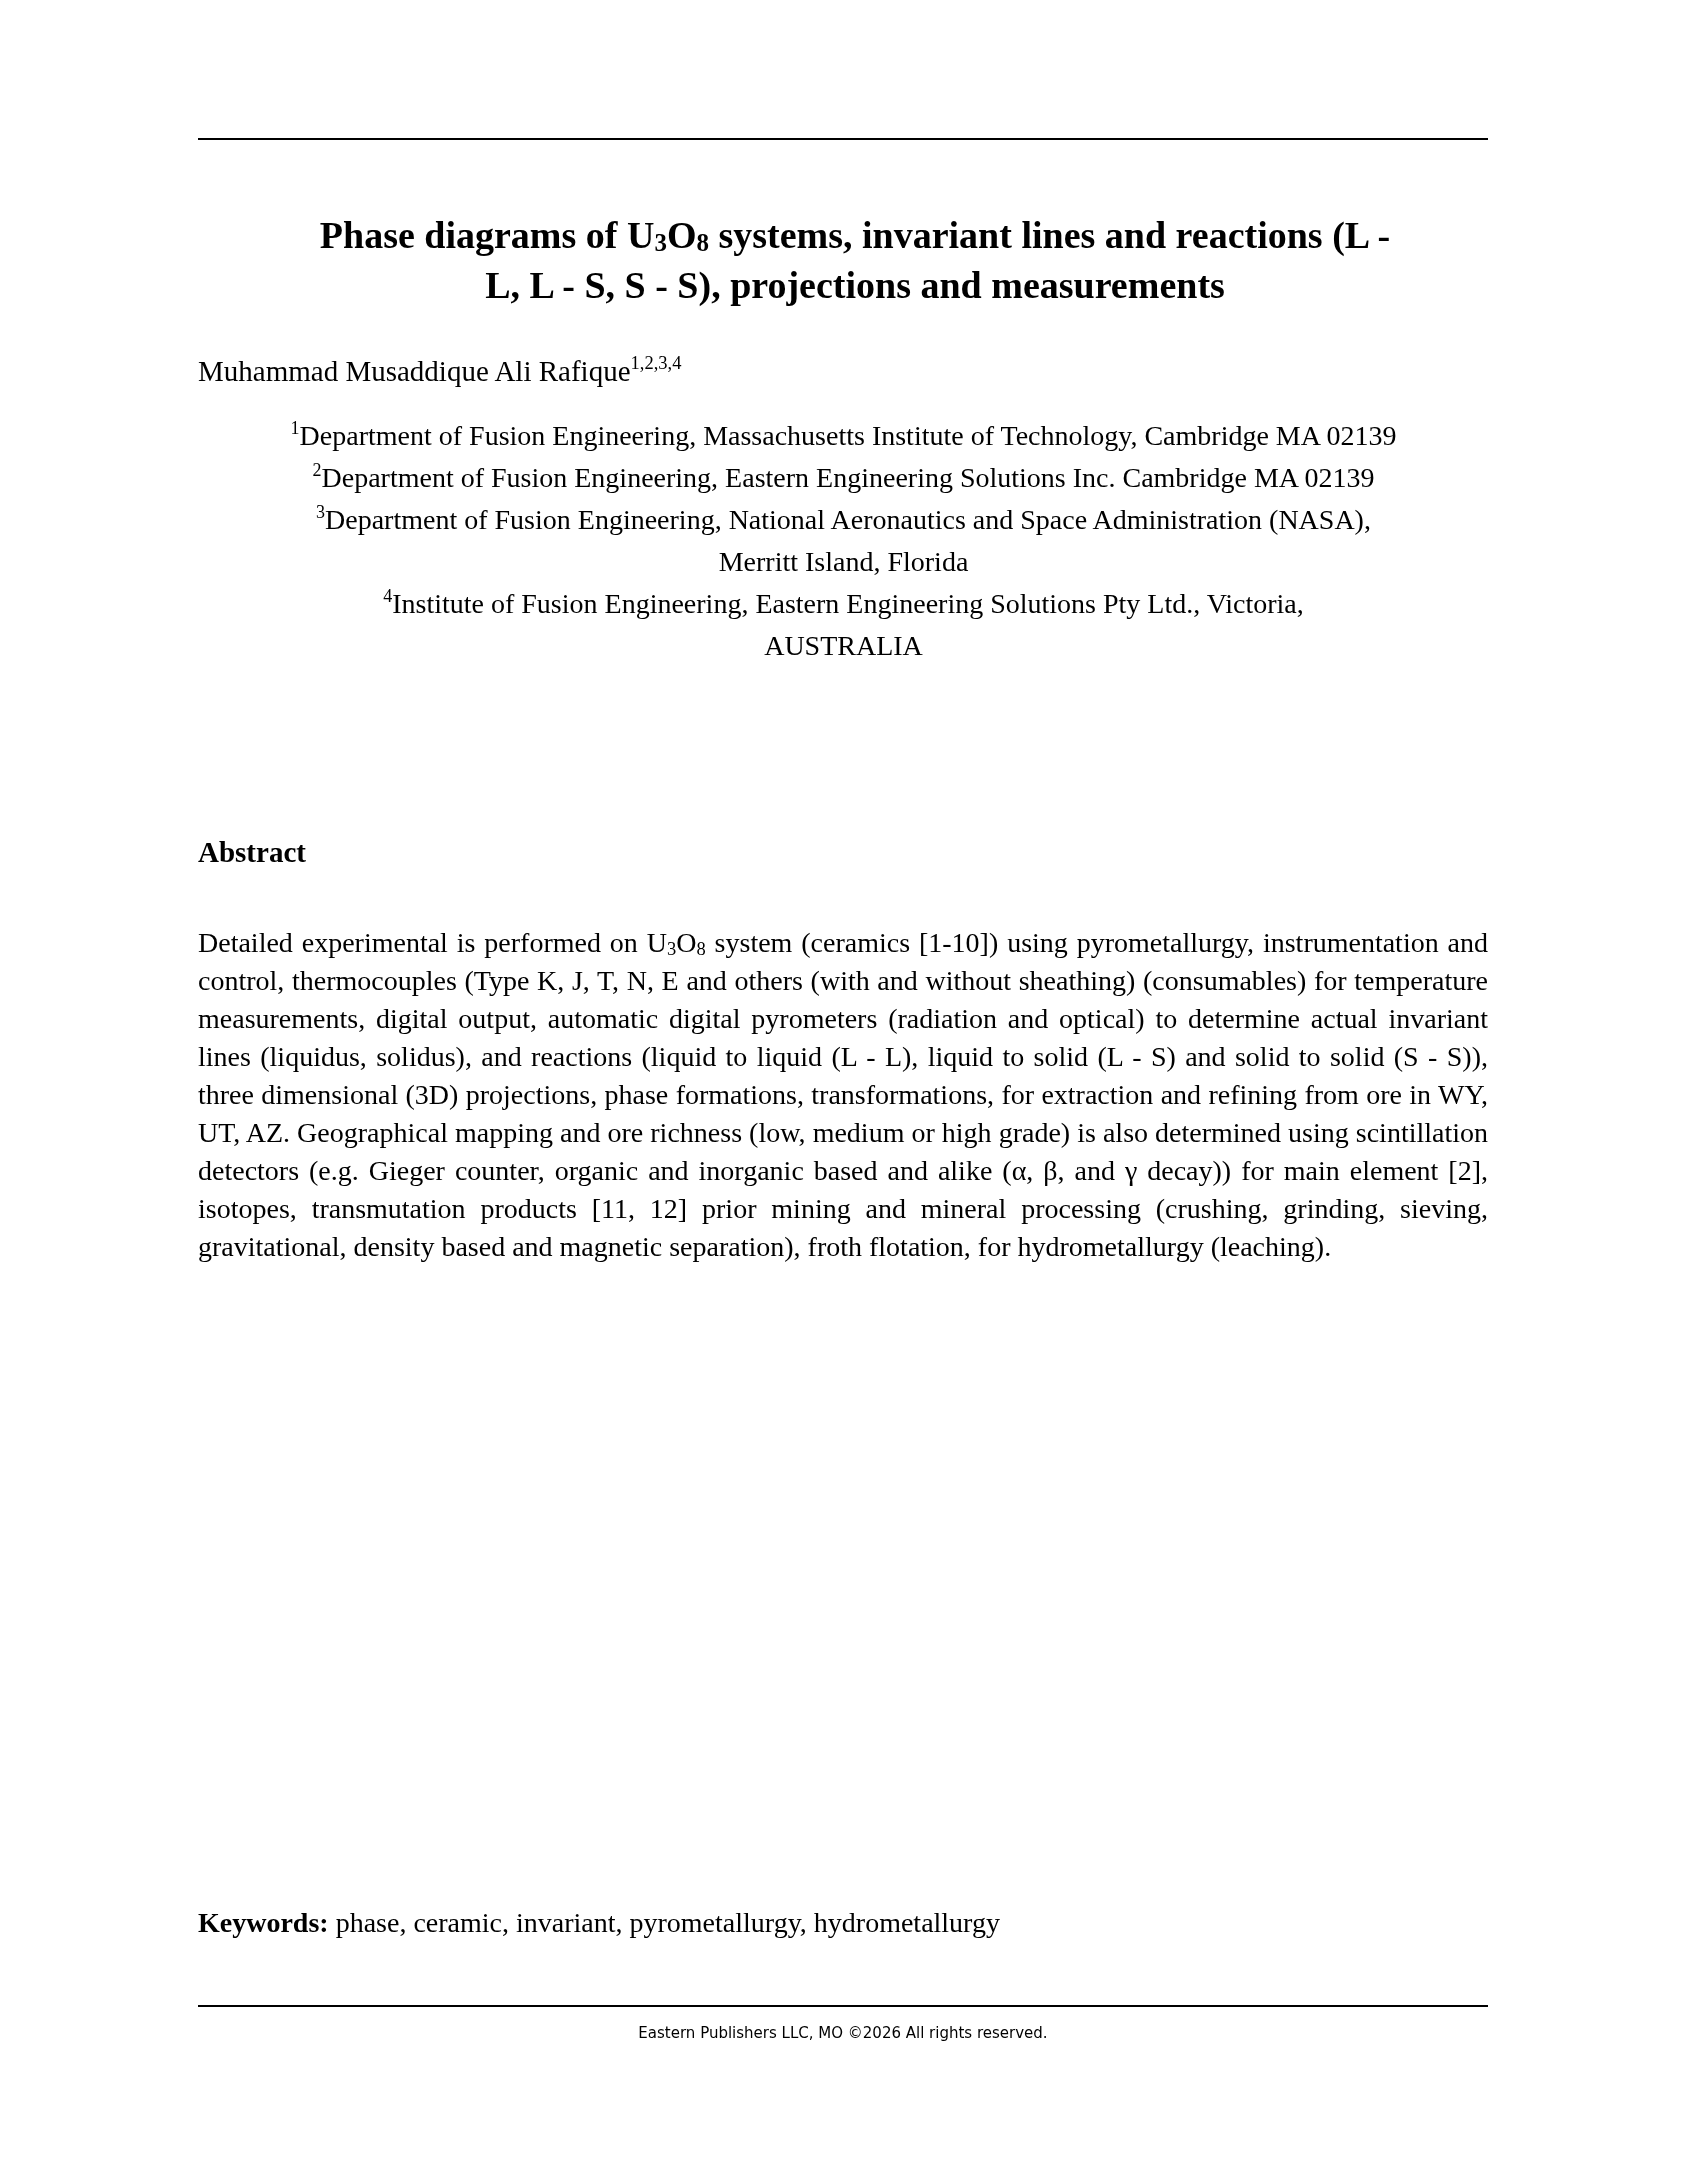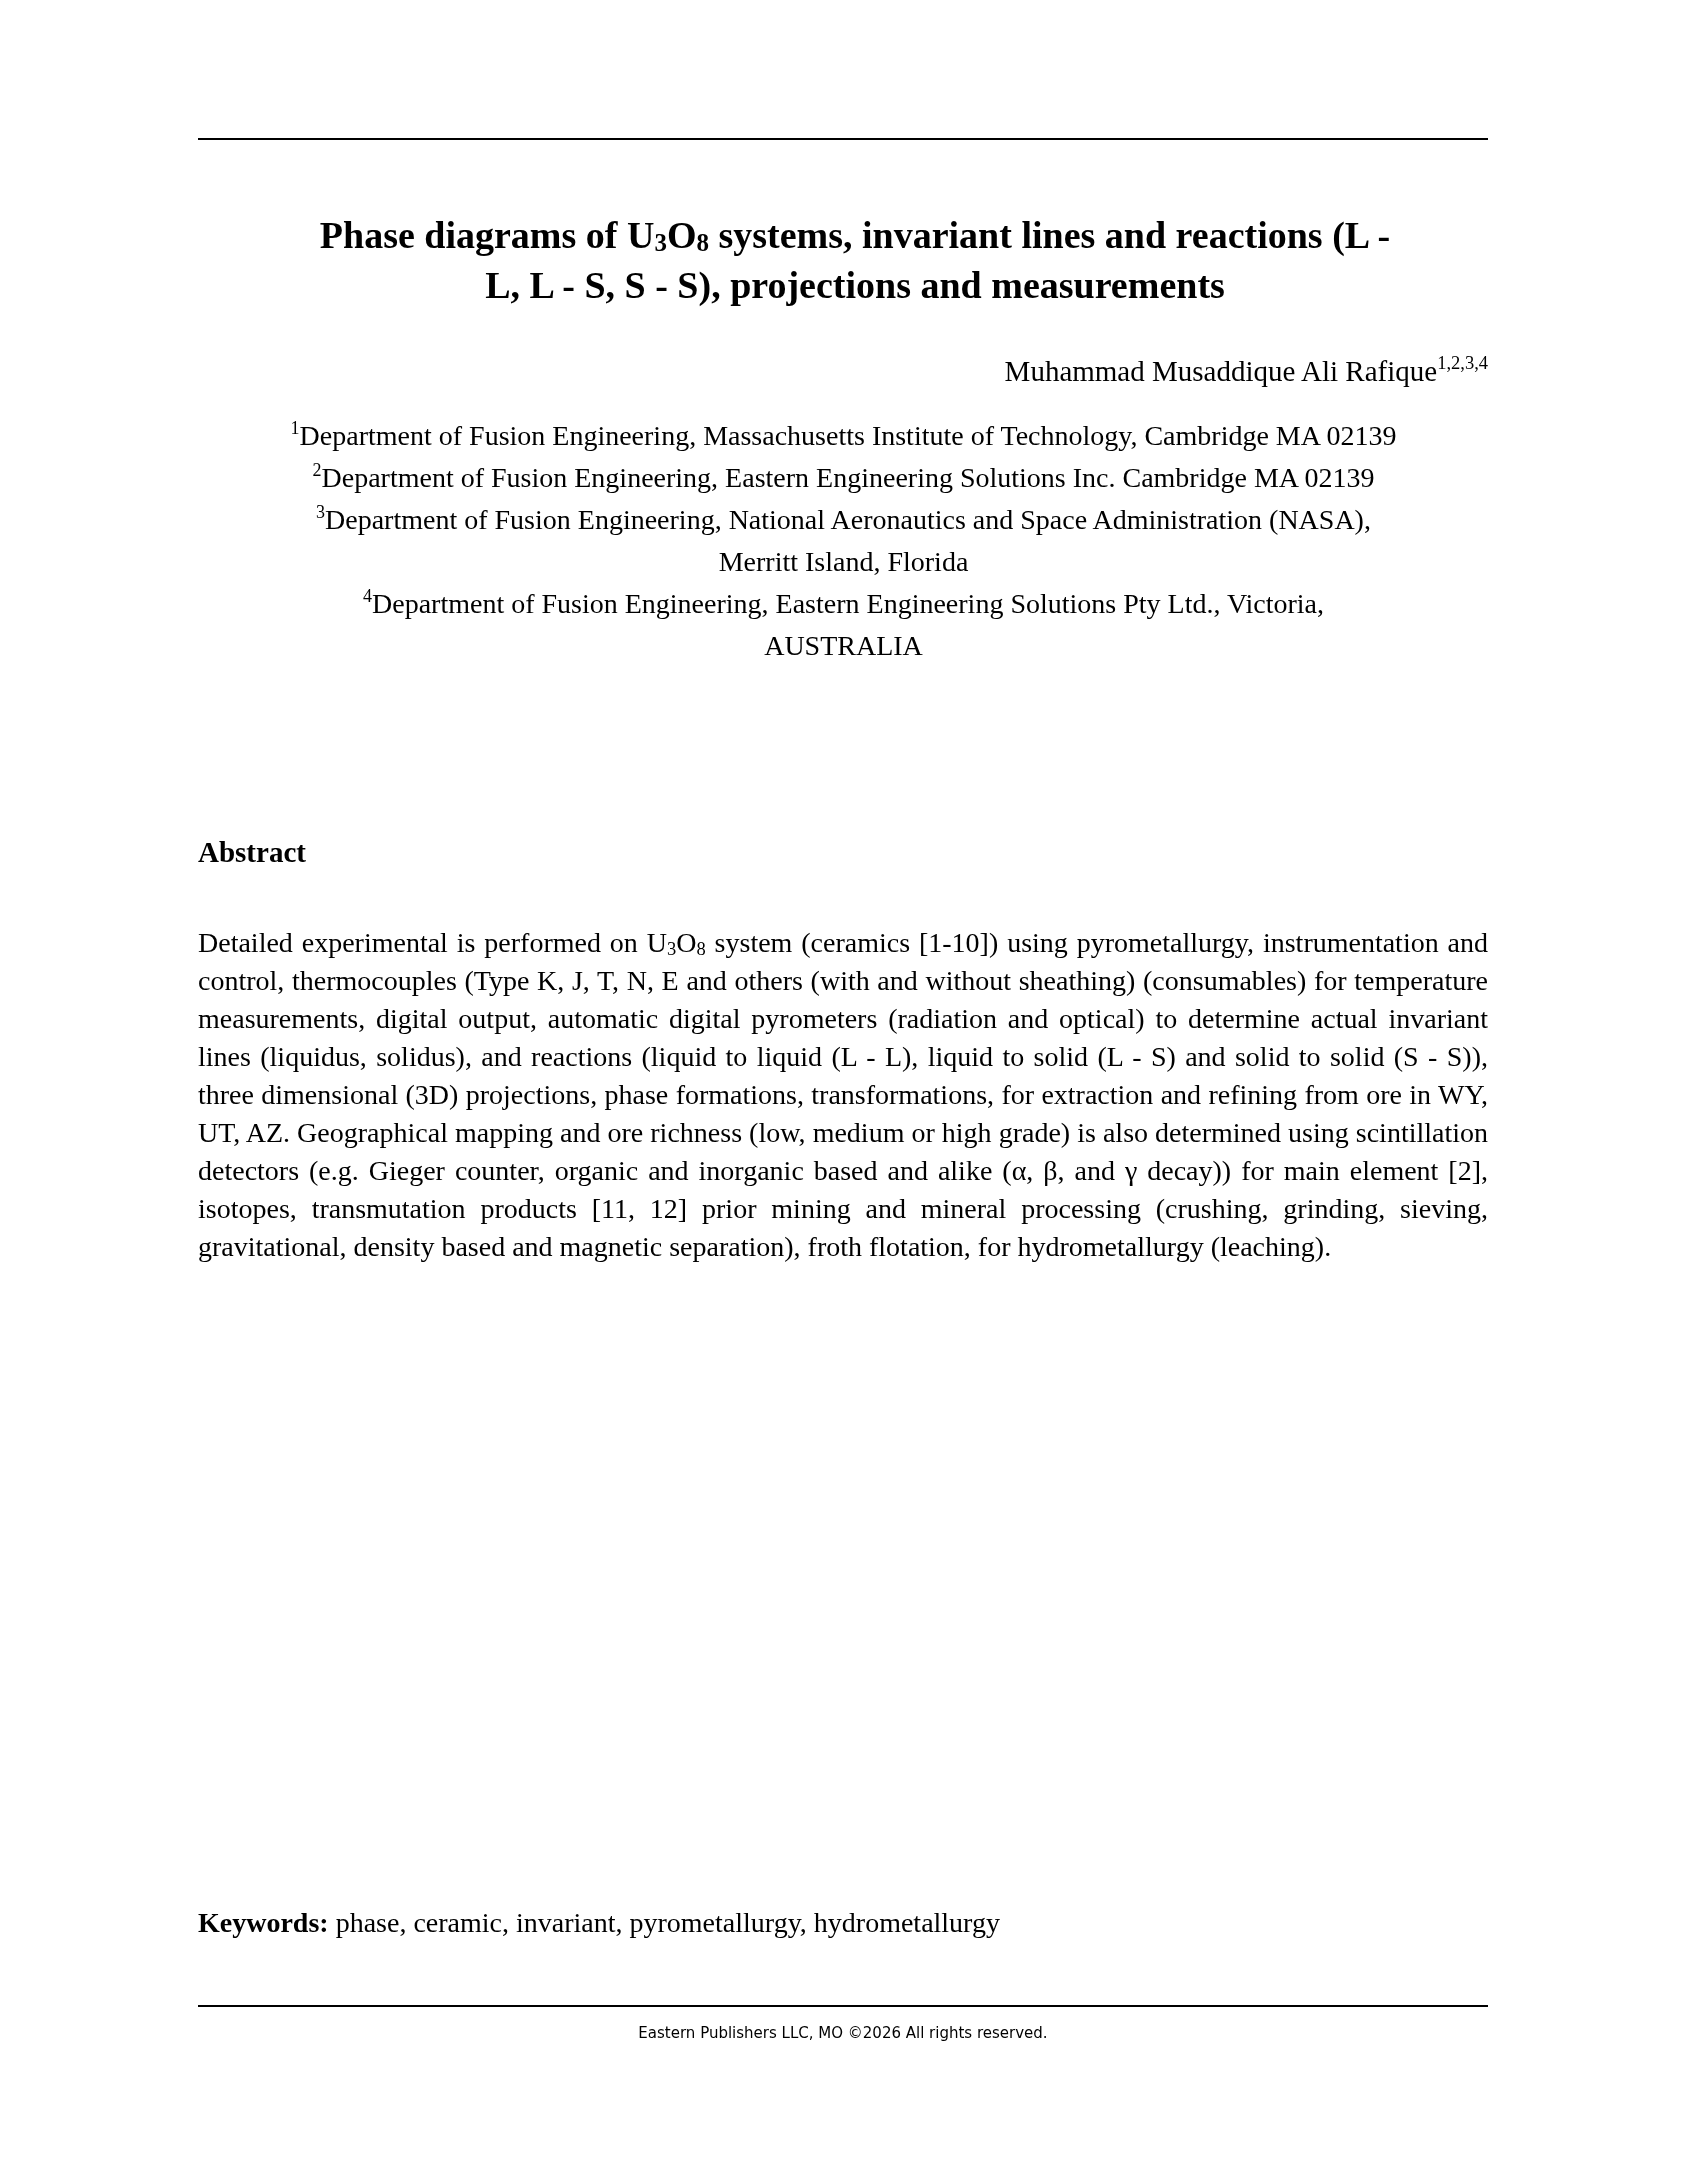--- a/index.html
+++ b/index.html
@@ -9,21 +9,21 @@
     .header { position: absolute; left: 198px; top: 101px; width: 1290px; height: 32px;
       font-family: "DejaVu Sans", sans-serif; font-size: 25px; line-height: 32px; }
     .header .left { position: absolute; left: 0; top: 0; white-space: nowrap; }
     .header .right { position: absolute; right: 0; top: 0; white-space: nowrap; }
     .header-rule { position: absolute; left: 198px; top: 138px; width: 1290px; height: 2px; background: #000; }
 
     .title { position: absolute; left: 198px; top: 198px; width: 1290px; text-align: center;
       font-family: "Liberation Serif", serif; font-weight: bold; font-size: 38px; line-height: 50px; }
     .title .sub { font-size: 25px; vertical-align: -2.6px; line-height: 0; }
 
-    .author { position: absolute; left: 198px; top: 351px; width: 1290px; text-align: right;
+    .author { position: absolute; left: 198px; top: 351px; width: 1290px; text-align: left;
       font-family: "Liberation Serif", serif; font-size: 29px; line-height: 40px; }
     sup { font-size: 18.5px; line-height: 0; vertical-align: 12px; }
 
     .affils { position: absolute; left: 185px; top: 415px; width: 1317px; text-align: center;
       font-family: Liberation Serif, serif; font-size: 28px; line-height: 42px; }
     .affils .line { display: block; white-space: nowrap; }
     .affils sup { font-size: 18px; vertical-align: 11.2px; }
 
     .emails { position: absolute; left: 198px; top: 715px; width: 1290px; text-align: center;
       font-family: "Liberation Serif", serif; font-size: 28px; line-height: 42px; }
@@ -59,21 +59,21 @@
 
   <div class="author">
     <span>Muhammad Musaddique Ali Rafique</span><sup>1,2,3,4</sup>
   </div>
 
   <div class="affils">
     <span class="line"><sup>1</sup><span>Department of Fusion Engineering, Massachusetts Institute of Technology, Cambridge MA 02139</span></span>
     <span class="line"><sup>2</sup><span>Department of Fusion Engineering, Eastern Engineering Solutions Inc. Cambridge MA 02139</span></span>
     <span class="line"><sup>3</sup><span>Department of Fusion Engineering, National Aeronautics and Space Administration (NASA),</span></span>
     <span class="line">Merritt Island, Florida</span>
-    <span class="line"><sup>4</sup><span>Department of Fusion Engineering, Eastern Engineering Solutions Pty Ltd., Victoria,</span></span>
+    <span class="line"><sup>4</sup><span>Institute of Fusion Engineering, Eastern Engineering Solutions Pty Ltd., Victoria,</span></span>
     <span class="line">AUSTRALIA</span>
   </div>
 
 
   <h2 class="abstract-heading" style="margin:0;">Abstract</h2>
 
   <p class="abstract-body" style="margin:0;"><span>Detailed experimental is performed on U</span><span class="sub">3</span><span>O</span><span class="sub">8</span><span> system (ceramics [1-10]) using pyrometallurgy, instrumentation and control, thermocouples (Type K, J, T, N, E and others (with and without sheathing) (consumables) for temperature measurements, digital output, automatic digital pyrometers (radiation and optical) to determine actual invariant lines (liquidus, solidus), and reactions (liquid to liquid (L - L), liquid to solid (L - S) and solid to solid (S - S)), three dimensional (3D) projections, phase formations, transformations, for extraction and refining from ore in WY, UT, AZ. Geographical mapping and ore richness (low, medium or high grade) is also determined using scintillation detectors (e.g. Gieger counter, organic and inorganic based and alike (α, β, and γ decay)) for main element [2], isotopes, transmutation products [11, 12] prior mining and mineral processing (crushing, grinding, sieving, gravitational, density based and magnetic separation), froth flotation, for hydrometallurgy (leaching).</span></p>
 
   <div class="keywords">
     <span class="label">Keywords:</span><span> phase, ceramic, invariant, pyrometallurgy, hydrometallurgy</span>

